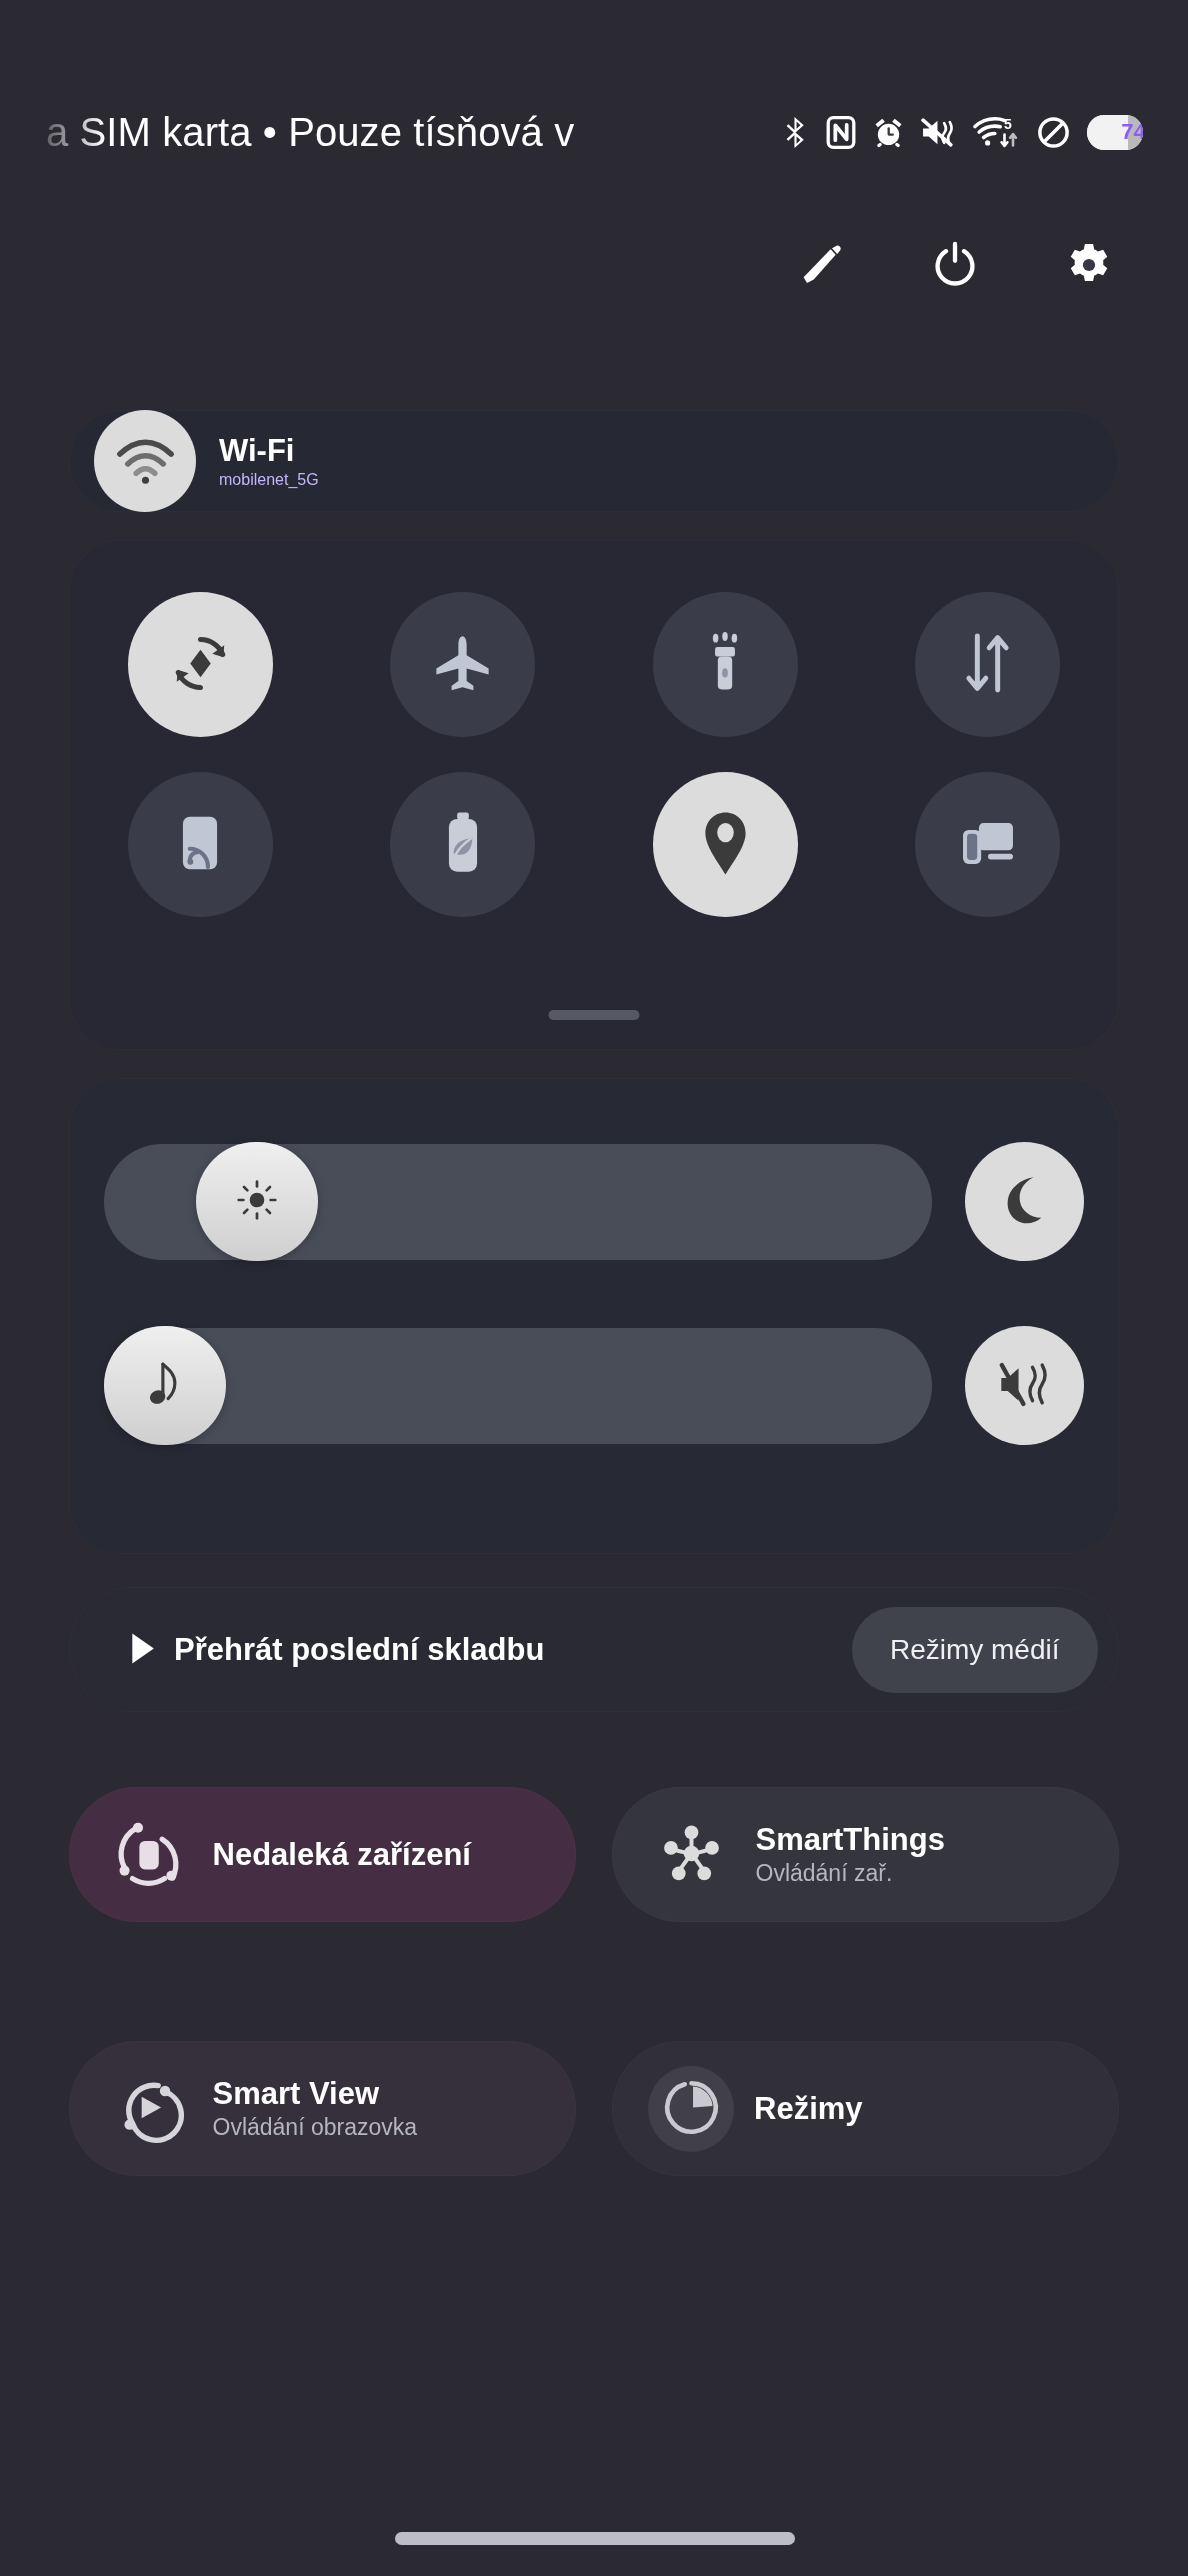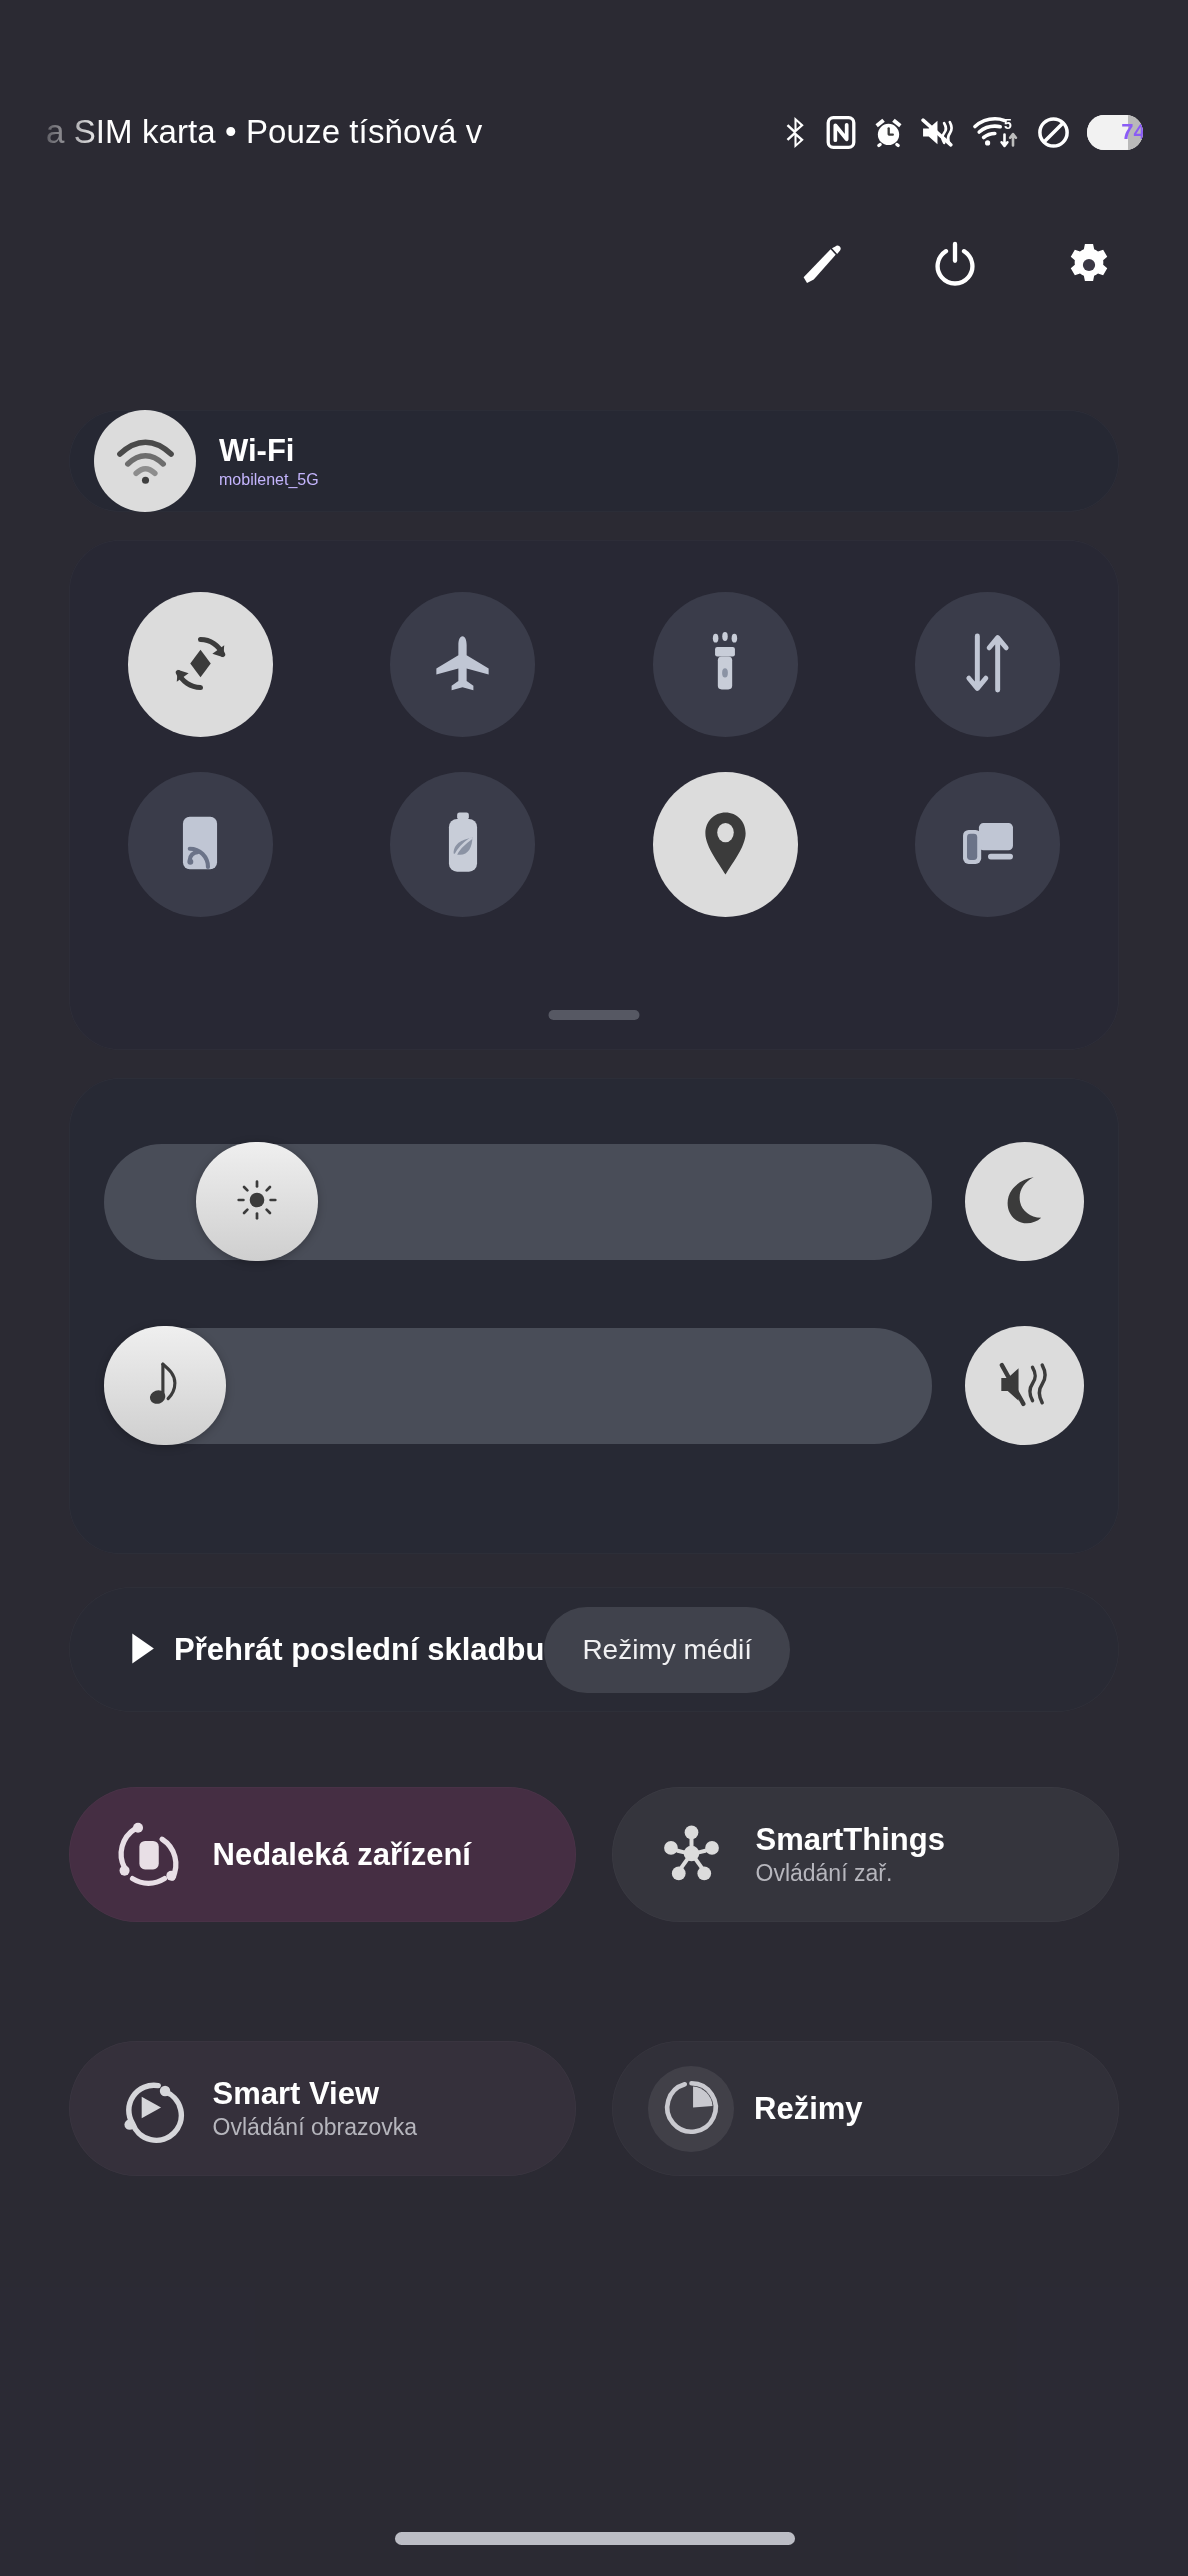--- a/index.html
+++ b/index.html
@@ -39,21 +39,21 @@
 
   
   #root{ position:absolute; inset:0; }
 
   
   #statusbar{
     position:absolute; top:99px; left:0; width:1189px; height:66px;
     display:flex; align-items:center; padding:0 46px;
   }
   #statusText{
-    flex:1; color:#fff; font-size:33px; letter-spacing:0.1px; white-space:nowrap;
+    flex:1; color:#fff; font-size:40px; letter-spacing:0.1px; white-space:nowrap;
     overflow:hidden; text-overflow:clip;
     -webkit-mask-image:linear-gradient(90deg, rgba(0,0,0,.25) 0px, #000 58px, #000 86%, rgba(0,0,0,.15) 100%);
     mask-image:linear-gradient(90deg, rgba(0,0,0,.25) 0px, #000 58px, #000 86%, rgba(0,0,0,.15) 100%);
   }
   #statusIcons{ display:flex; align-items:center; gap:17.3px; }
   #statusIcons svg{ display:block; }
   .battery-pill{
     width:56px;height:35px;border-radius:17.3px;background:#ececec;
     display:flex;align-items:center;justify-content:center;position:relative;overflow:hidden;
   }
@@ -132,21 +132,21 @@
   .side-btn{
     width:119px;height:119px;border-radius:50%;background:#dcdcdc;
     display:flex;align-items:center;justify-content:center;flex:0 0 119px; cursor:pointer;
   }
 
   
   #mediaPanel{
     position:absolute; top:1587px; left:69px; width:1050px; height:125px;
     border-radius:63px; background:rgba(40,42,54,.45);
     box-shadow:inset 0 0 0 0.8px rgba(255,255,255,.03);
-    display:flex; align-items:center; padding:0 21.5px 0 59px;
+    display:flex; align-items:center; justify-content:space-between; padding:0 21.5px 0 59px;
     cursor:pointer;
   }
   #mediaLeft{ display:flex; align-items:center; gap:18px; }
   #mediaLabel{ color:#fff; font-size:31px; font-weight:700; }
   #mediaOutBtn{
     height:86px; border-radius:43px; background:rgba(225,228,236,.13);
     display:flex;align-items:center;justify-content:center; padding:0 38px;
     color:#f0f0f2; font-size:28px; cursor:pointer;
   }
 

